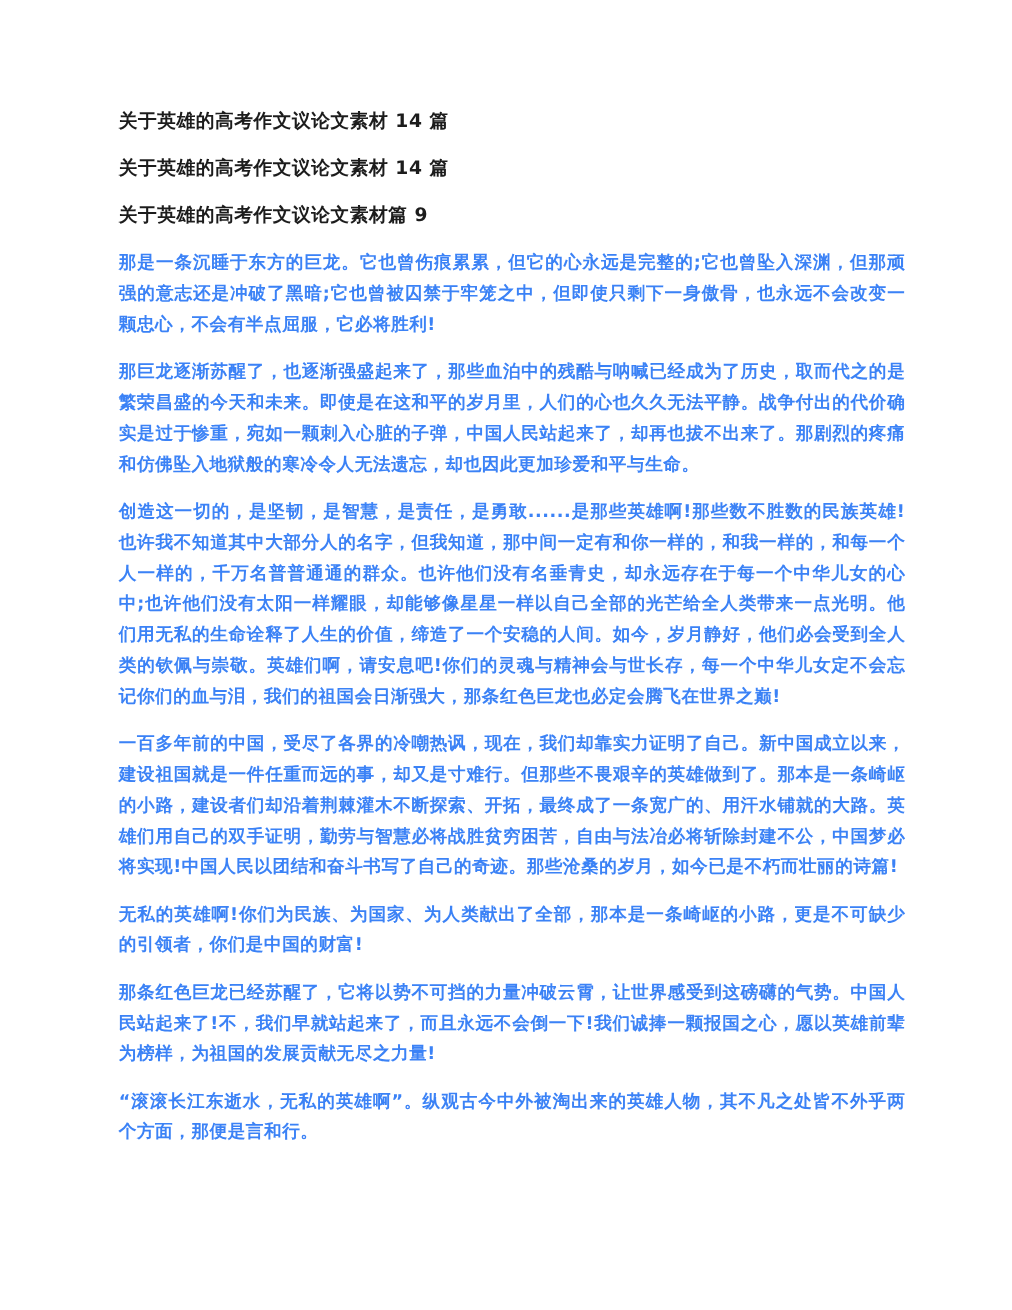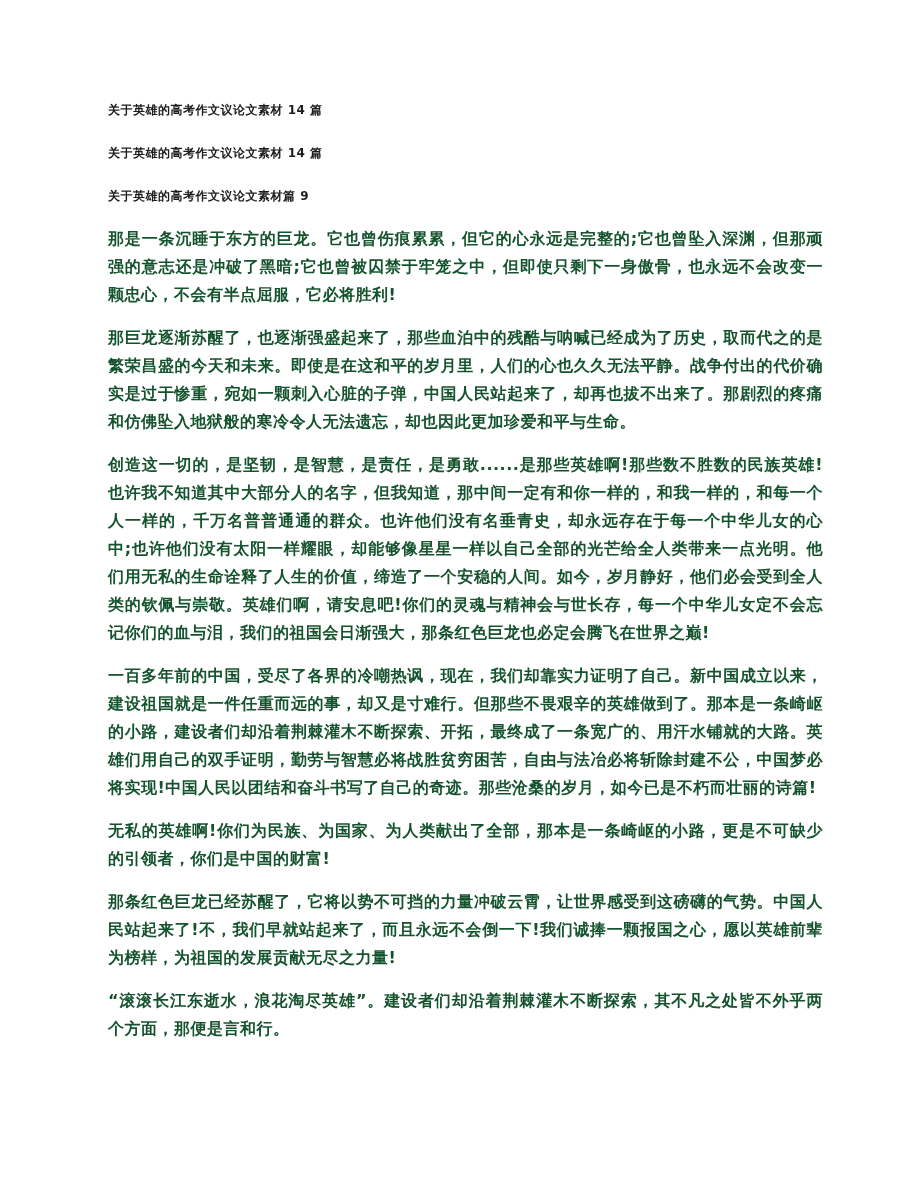--- a/index.html
+++ b/index.html
@@ -18,28 +18,28 @@
     height: 1191px;
     background: #ffffff;
     padding: 96px 97px 40px 108px;
     font-family: "DejaVu Sans", sans-serif;
   }
   .doc-line {
     margin: 0 0 15px 0;
     font-size: 16px;
     line-height: 28px;
     font-weight: bold;
-    color: #14532d;
+    color: #3b82f6;
     text-align: justify;
     letter-spacing: 0.5px;
     word-break: break-all;
   }
   .doc-heading {
     margin: 0 0 15px 0;
-    font-size: 12px;
+    font-size: 17px;
     line-height: 28px;
     font-weight: bold;
     color: #1c1c1c;
     letter-spacing: 0.5px;
   }
 </style>
 </head>
 <body>
 
 <div class="page">
@@ -56,15 +56,15 @@
 
   <p class="doc-line">创造这一切的，是坚韧，是智慧，是责任，是勇敢......是那些英雄啊!那些数不胜数的民族英雄!也许我不知道其中大部分人的名字，但我知道，那中间一定有和你一样的，和我一样的，和每一个人一样的，千万名普普通通的群众。也许他们没有名垂青史，却永远存在于每一个中华儿女的心中;也许他们没有太阳一样耀眼，却能够像星星一样以自己全部的光芒给全人类带来一点光明。他们用无私的生命诠释了人生的价值，缔造了一个安稳的人间。如今，岁月静好，他们必会受到全人类的钦佩与崇敬。英雄们啊，请安息吧!你们的灵魂与精神会与世长存，每一个中华儿女定不会忘记你们的血与泪，我们的祖国会日渐强大，那条红色巨龙也必定会腾飞在世界之巅!</p>
 
   <p class="doc-line">一百多年前的中国，受尽了各界的冷嘲热讽，现在，我们却靠实力证明了自己。新中国成立以来，建设祖国就是一件任重而远的事，却又是寸难行。但那些不畏艰辛的英雄做到了。那本是一条崎岖的小路，建设者们却沿着荆棘灌木不断探索、开拓，最终成了一条宽广的、用汗水铺就的大路。英雄们用自己的双手证明，勤劳与智慧必将战胜贫穷困苦，自由与法冶必将斩除封建不公，中国梦必将实现!中国人民以团结和奋斗书写了自己的奇迹。那些沧桑的岁月，如今已是不朽而壮丽的诗篇!</p>
 
   <p class="doc-line">无私的英雄啊!你们为民族、为国家、为人类献出了全部，那本是一条崎岖的小路，更是不可缺少的引领者，你们是中国的财富!</p>
 
   <p class="doc-line">那条红色巨龙已经苏醒了，它将以势不可挡的力量冲破云霄，让世界感受到这磅礴的气势。中国人民站起来了!不，我们早就站起来了，而且永远不会倒一下!我们诚捧一颗报国之心，愿以英雄前辈为榜样，为祖国的发展贡献无尽之力量!</p>
 
 
-  <p class="doc-line">“滚滚长江东逝水，浪花淘尽英雄”。建设者们却沿着荆棘灌木不断探索，其不凡之处皆不外乎两个方面，那便是言和行。</p>
+  <p class="doc-line">“滚滚长江东逝水，无私的英雄啊”。纵观古今中外被淘出来的英雄人物，其不凡之处皆不外乎两个方面，那便是言和行。</p>
 
 </div>
 
 </body></html>

